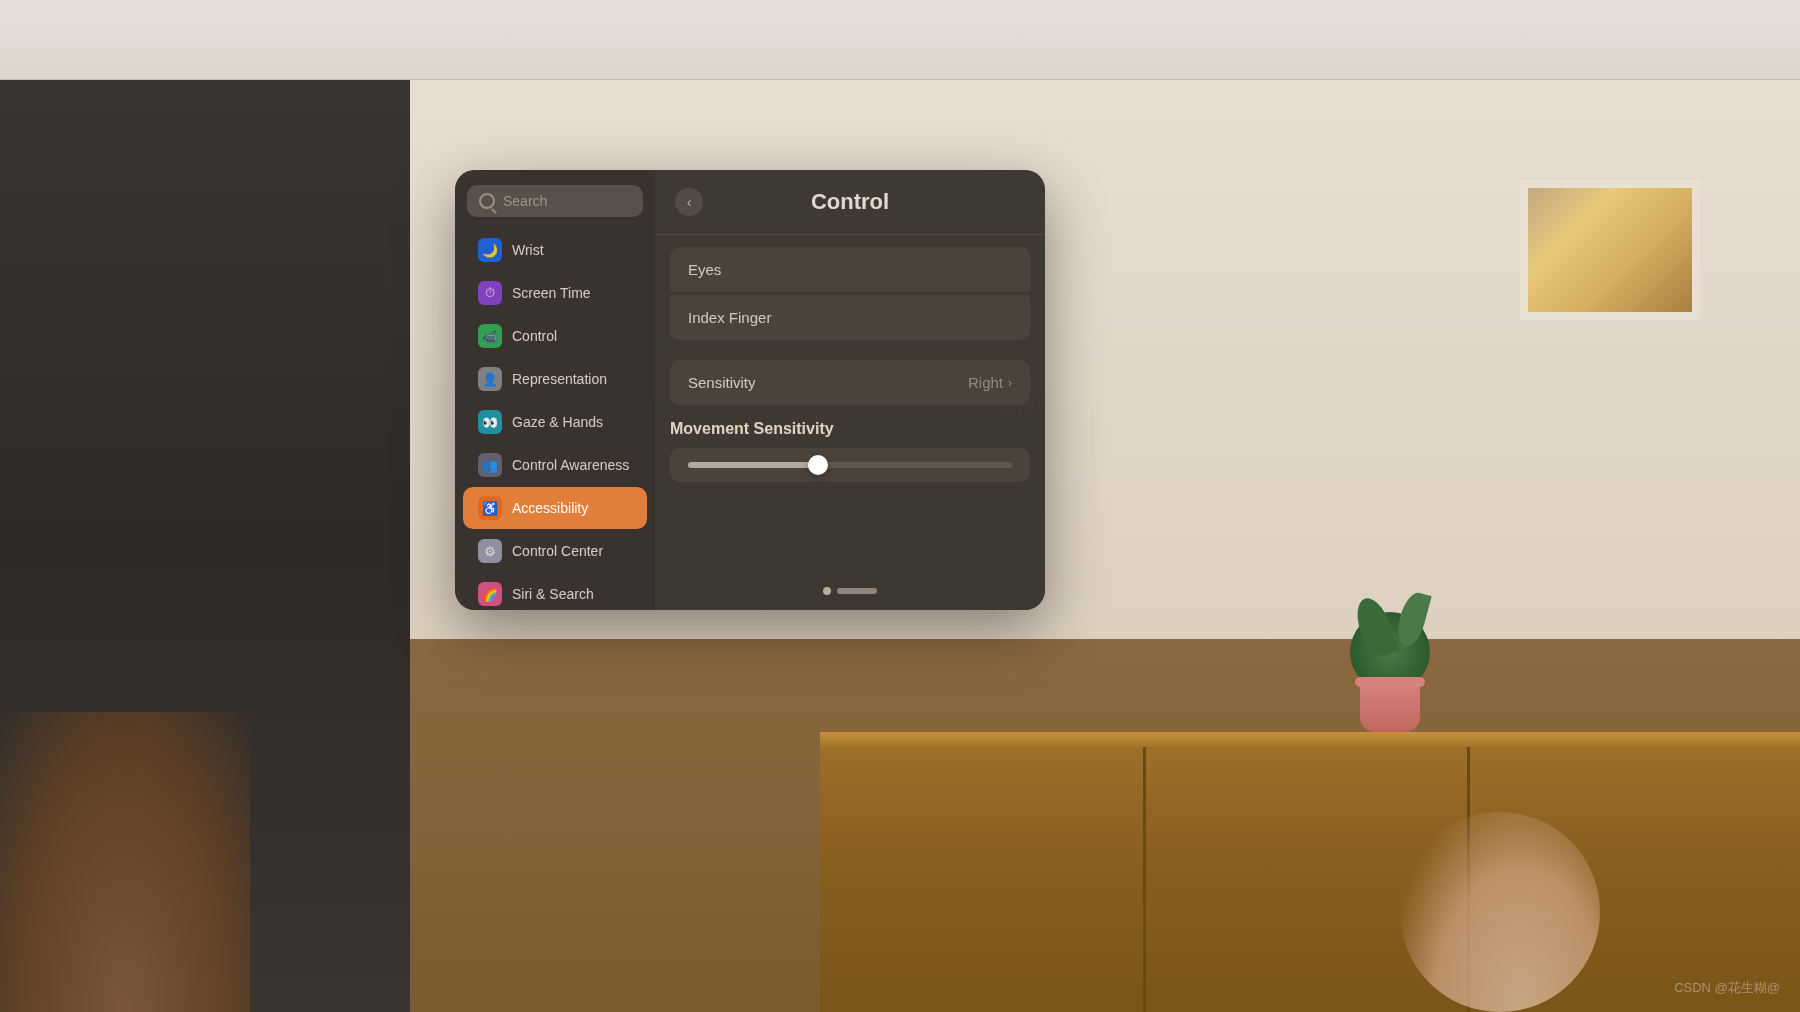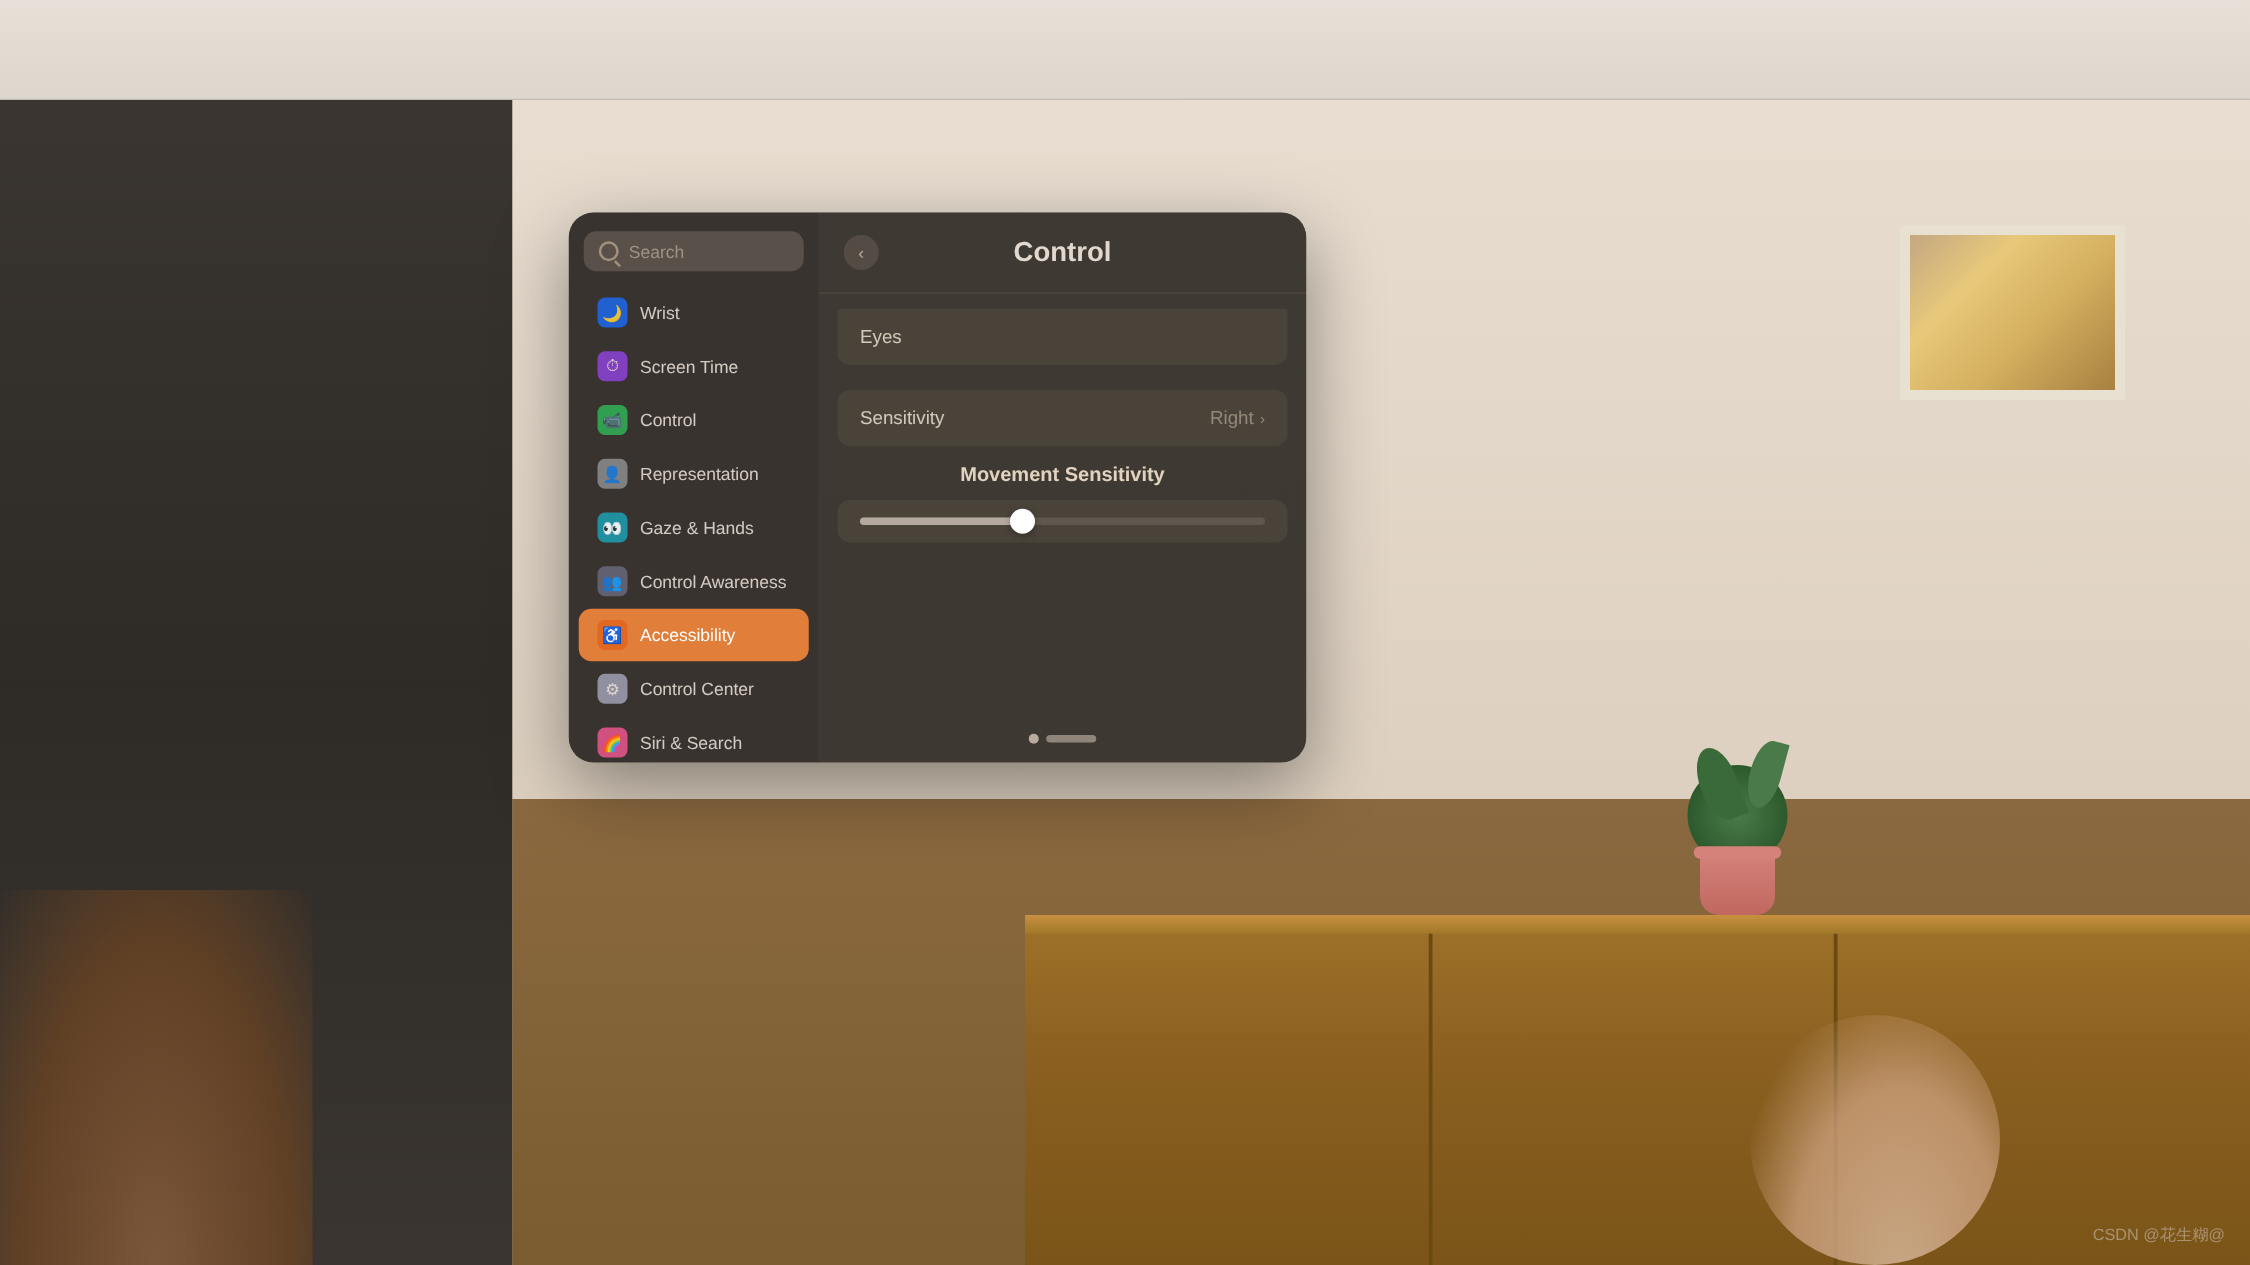--- a/index.html
+++ b/index.html
@@ -370,21 +370,20 @@
     }
 
     .chevron-right {
       color: rgba(180, 165, 150, 0.7);
       font-size: 12px;
     }
 
     
     .sensitivity-section {
       padding: 15px 15px 0;
-      text-align: center;
     }
 
     .sensitivity-label {
       color: rgba(235, 220, 200, 0.95);
       font-size: 16px;
       font-weight: 600;
       margin-bottom: 10px;
     }
 
     .slider-container {
@@ -551,20 +550,23 @@
         <div class="back-button">
           <span>‹</span>
         </div>
         <div class="control-title">Control</div>
       </div>
 
       <div class="options-list">
         <div class="option-item">
           <span>Eyes</span>
         </div>
+        <div class="option-item">
+          <span>Index Finger</span>
+        </div>
       </div>
 
       <div class="options-separator"></div>
       <div class="handedness-row">
         <span>Sensitivity</span>
         <div class="handedness-right">
           <span>Right</span>
           <span class="chevron-right">›</span>
         </div>
       </div>

